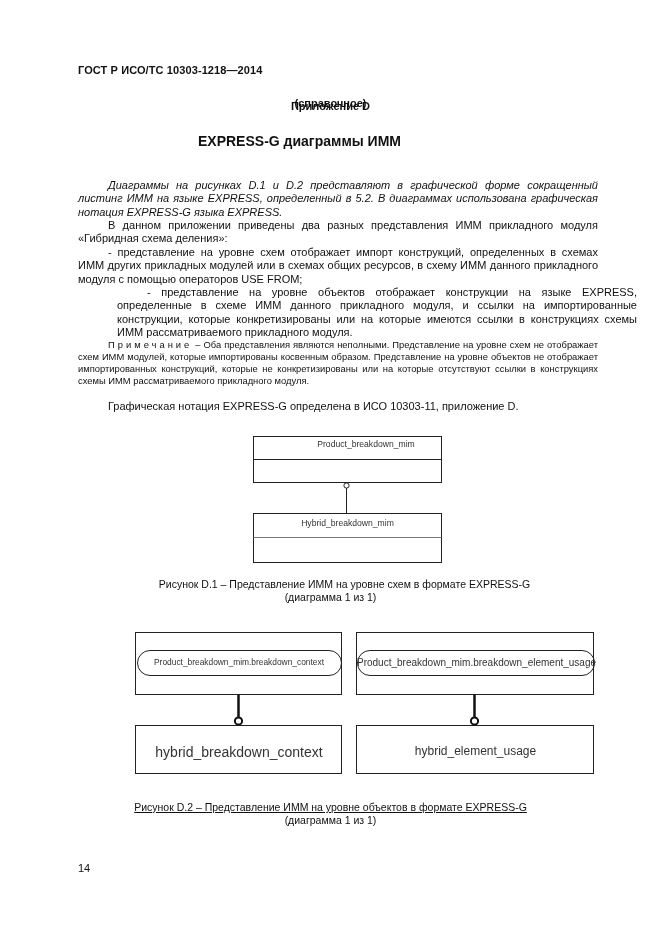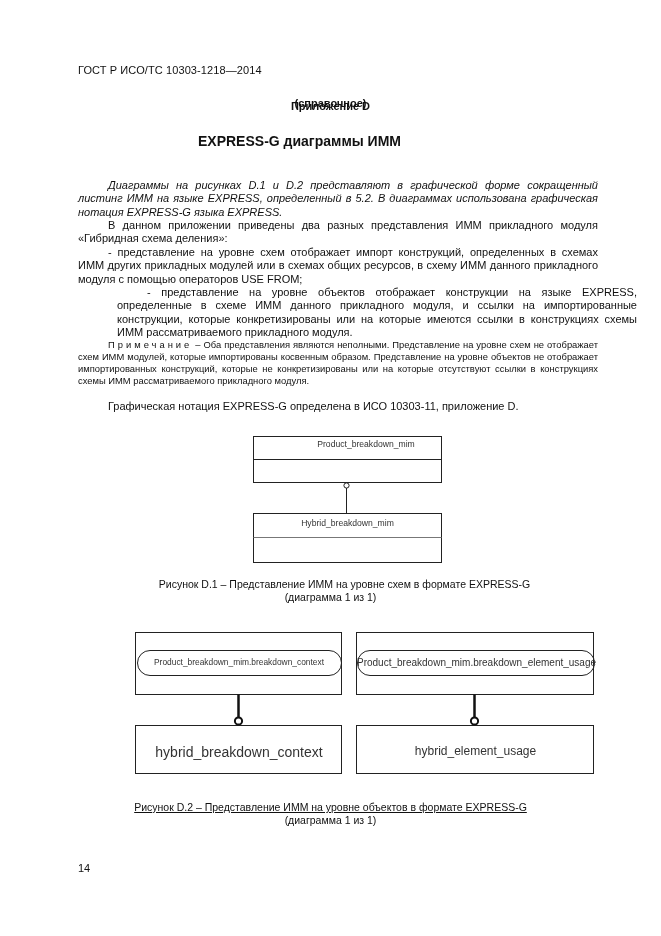--- a/index.html
+++ b/index.html
@@ -1,19 +1,19 @@
 <!DOCTYPE html>
 <html><head>
   <meta charset="utf-8">
   <style>
     html, body { margin: 0; padding: 0; background: #ffffff; }
     body { width: 661px; height: 936px; position: relative; overflow: hidden;
            font-family: "Liberation Sans", sans-serif; color: #111; }
     .abs { position: absolute; }
-    .header-code { left: 78px; top: 64px; font-size: 11px; font-weight: normal; letter-spacing: 0.1px; }
+    .header-code { left: 78px; top: 64px; font-size: 11px; font-weight: bold; letter-spacing: 0.1px; }
     .annex { left: 0; width: 661px; text-align: center; font-size: 11px; font-weight: bold; }
     .annex-title { top: 100px; }
     .annex-sub { top: 97px; }
     .main-title { left: 0; width: 599px; top: 133px; text-align: center; font-size: 14px; font-weight: bold; }
     .para { left: 78px; width: 520px; font-size: 11px; line-height: 13.3px; text-align: justify; margin: 0; }
     .para.indent { text-indent: 30px; }
     .note { left: 78px; width: 520px; font-size: 9.4px; line-height: 12px; text-align: justify; text-indent: 30px; margin: 0; }
     .note .note-label { letter-spacing: 3px; }
     .ref { left: 108px; top: 400px; font-size: 11px; }
     .caption { left: 0; width: 661px; text-align: center; font-size: 10.5px; line-height: 13px; }

